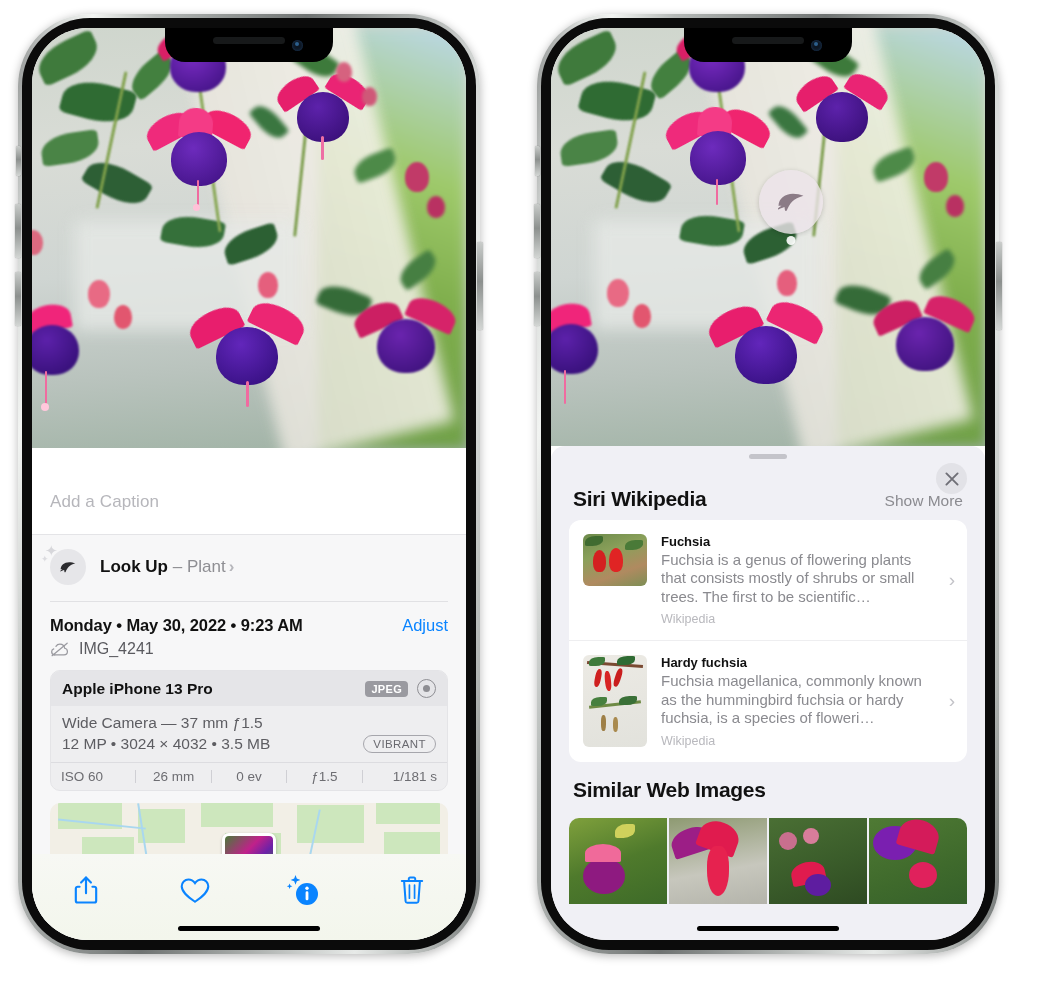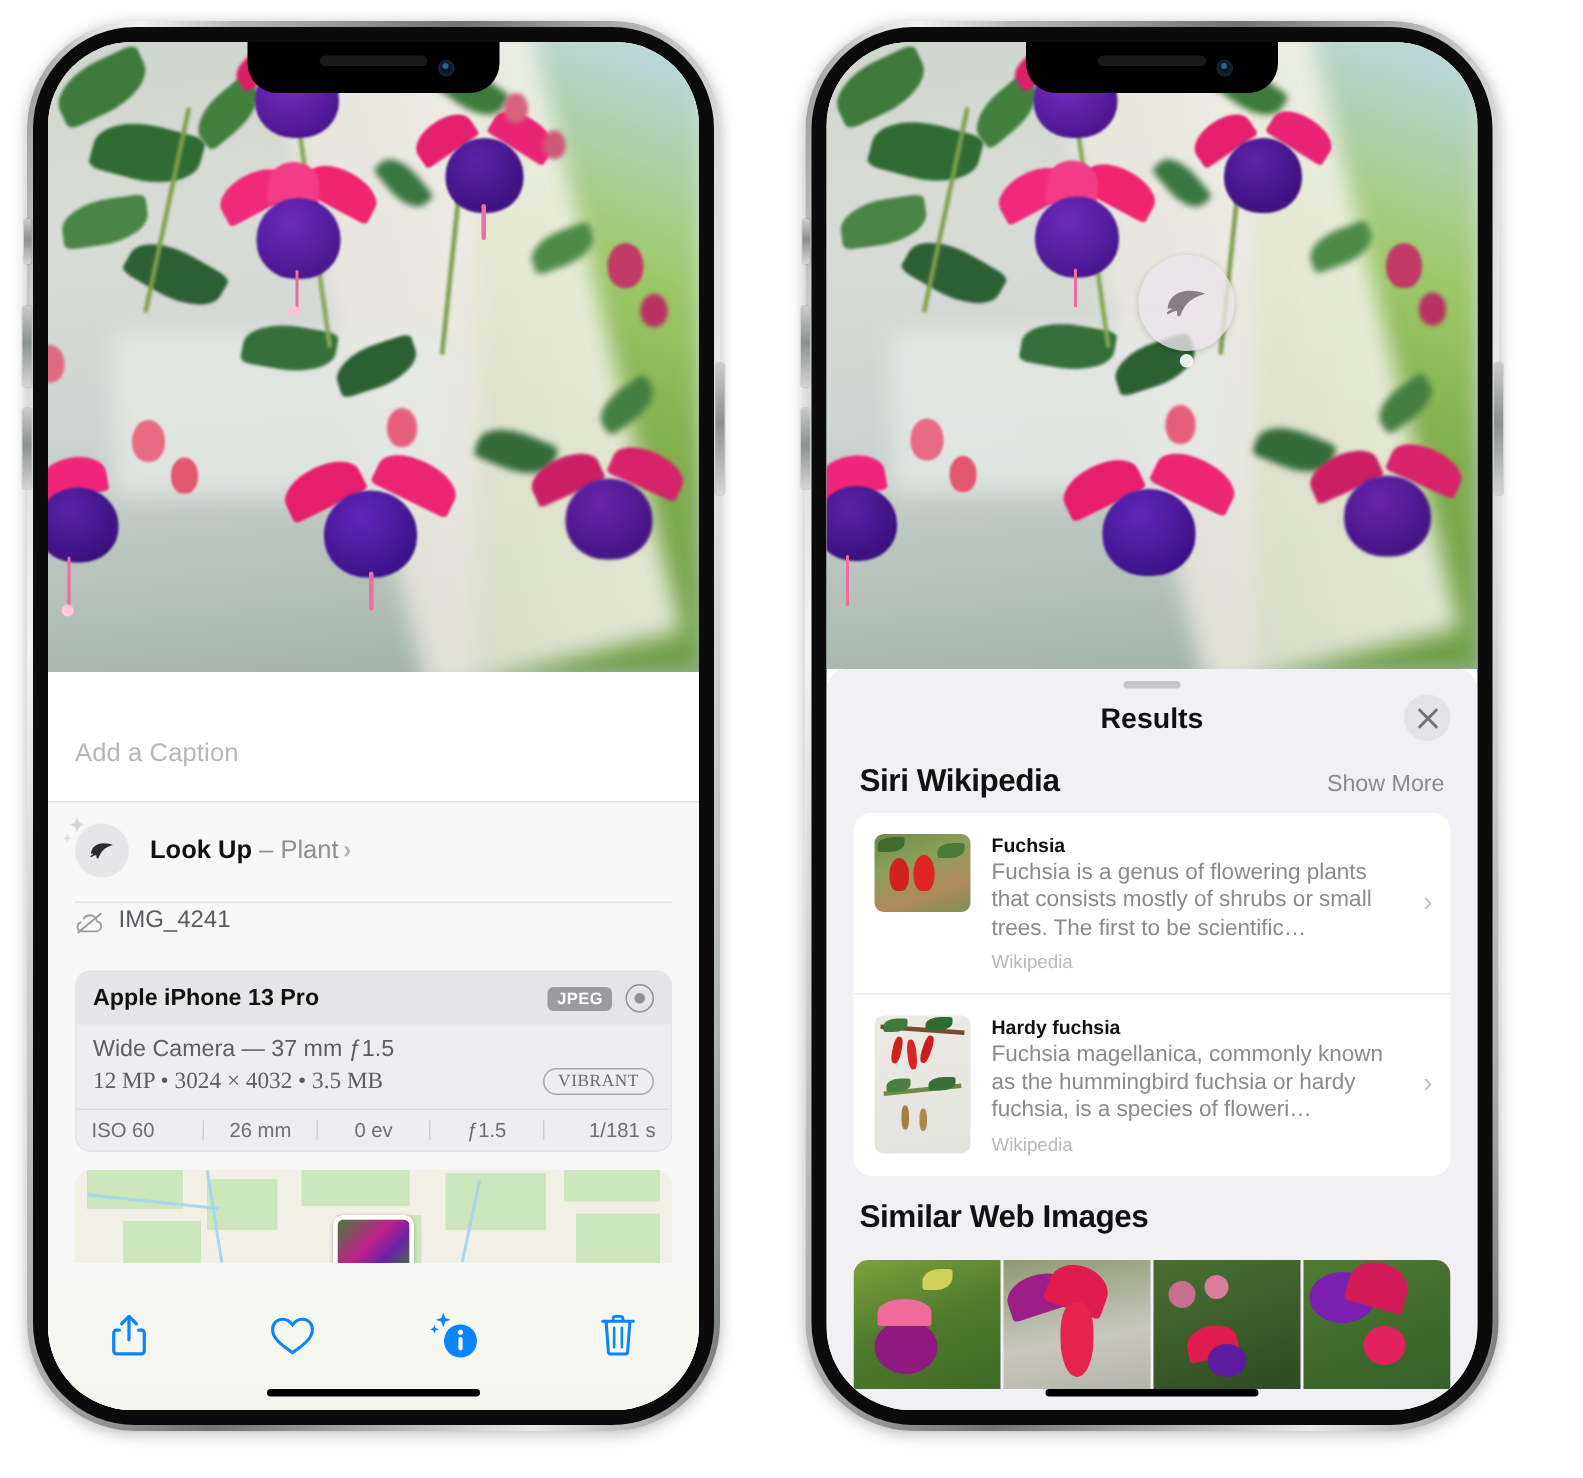--- a/index.html
+++ b/index.html
@@ -81,37 +81,37 @@
   .lookup-txt{ font-size:17px; font-weight:700; color:#111; }
   .lookup-txt .sub{ font-weight:400; color:#8e8e93; }
   .chev{ color:#b6b6bb; font-size:17px; margin-left:3px; }
 
   .divider{ height:1px; background:#e1e1e4; margin:0 18px; }
 
   .date-row{ display:flex; justify-content:space-between; align-items:baseline;
              padding:14px 18px 2px 18px; }
   .date-txt{ font-size:16.5px; font-weight:700; color:#111; letter-spacing:-.1px;}
   .adjust{ font-size:16.5px; color:#0a84ff; }
-  .fname-row{ display:flex; align-items:flex-end; gap:9px; padding:3px 18px 24px 18px;}
+  .fname-row{ display:flex; align-items:center; gap:9px; padding:3px 18px 12px 18px;}
   .fname{ font-size:16px; color:#5a5a5f; }
 
   .exif-card{ margin:0 18px 0 18px; background:#eeeef0; border-radius:10px; overflow:hidden;
               border:1px solid #e4e4e7;}
   .exif-head{ display:flex; align-items:center; justify-content:space-between;
               padding:8px 11px; background:#e5e5e8; }
   .exif-title{ font-size:15.5px; font-weight:700; color:#111; }
   .exif-head-right{ display:flex; align-items:center; gap:9px; }
   .tag-jpeg{ background:#9a9aa0; color:#fff; font-size:11px; font-weight:600;
              border-radius:4px; padding:2px 6px; letter-spacing:.3px;}
   .raw-ic{ width:19px;height:19px;border-radius:50%;border:1.6px solid #8e8e93;
            display:flex;align-items:center;justify-content:center;}
   .raw-ic i{ width:7px;height:7px;border-radius:50%;background:#8e8e93;display:block;}
   .exif-body{ padding:8px 11px 9px 11px; }
   .exif-line1{ font-size:15.5px; color:#5d5d62; margin-bottom:3px;}
-  .exif-line2row{ display:flex; align-items:flex-start; justify-content:space-between;font-family:Liberation Serif, serif;}
+  .exif-line2row{ display:flex; align-items:flex-start; justify-content:space-between;}
   .exif-line2{ font-size:15.5px; color:#5d5d62; }
   .tag-vib{ border:1px solid #a6a6ac; color:#6a6a70; font-size:11.5px;
             border-radius:9px; padding:2px 9px; letter-spacing:.4px;}
   .exif-foot{ display:flex; align-items:center; border-top:1px solid #dcdce0;
               padding:6px 10px; }
   .exif-foot span{ flex:1; text-align:center; font-size:13.5px; color:#6d6d72; }
   .exif-foot span:first-child{ text-align:left; }
   .exif-foot span:last-child{ text-align:right; }
   .exif-sep{ flex:0 0 1px !important; height:13px; background:#cfcfd4; }
   .mapwrap{ position:relative; margin:12px 18px 0 18px; height:62px;
@@ -272,20 +272,24 @@
           </div>
           <div class="lookup-txt">
             <span>Look Up</span>
             <span class="sub">–</span>
             <span class="sub">Plant</span><span class="chev">›</span>
           </div>
         </div>
 
         <div class="divider"></div>
 
+        <div class="date-row">
+          <div class="date-txt">Monday • May 30, 2022 • 9:23 AM</div>
+          <div class="adjust">Adjust</div>
+        </div>
 
         <div class="fname-row">
           <svg width="20" height="15" viewBox="0 0 24 18">
             <path d="M5.6 15.5h11.2c2.3 0 4.1-1.8 4.1-4 0-2-1.4-3.7-3.3-4-.4-2.8-2.8-4.9-5.7-4.9-2 0-3.8 1-4.8 2.6" fill="none" stroke="#9a9aa0" stroke-width="1.5" stroke-linecap="round"></path>
             <path d="M5.6 15.5C3.6 15.4 2 13.8 2 11.8c0-1.6 1-3 2.5-3.5" fill="none" stroke="#9a9aa0" stroke-width="1.5" stroke-linecap="round"></path>
             <line x1="2.5" y1="16.4" x2="20.6" y2="1.4" stroke="#9a9aa0" stroke-width="1.5" stroke-linecap="round"></line>
           </svg>
           <span class="fname">IMG_4241</span>
         </div>
 
@@ -457,21 +461,20 @@
           </div>
           <div style="position:absolute;left:50%;transform:translateX(-50%);top:66px;
                       width:9px;height:9px;border-radius:50%;background:rgba(255,255,255,.9);"></div>
         </div>
       </div>
 
       <div class="results-sheet" style="top:418px;">
         <div class="grabber"></div>
 
         <div class="res-head">
-          <div class="res-title">Results</div>
           <div class="closebtn">
             <svg width="14" height="14" viewBox="0 0 14 14">
               <path d="M1.4 1.4 L12.6 12.6 M12.6 1.4 L1.4 12.6" stroke="#6f6f76" stroke-width="1.9" stroke-linecap="round"></path>
             </svg>
           </div>
         </div>
 
         <div class="sec-head">
           <div class="sec-title">Siri Wikipedia</div>
           <div class="sec-more">Show More</div>

